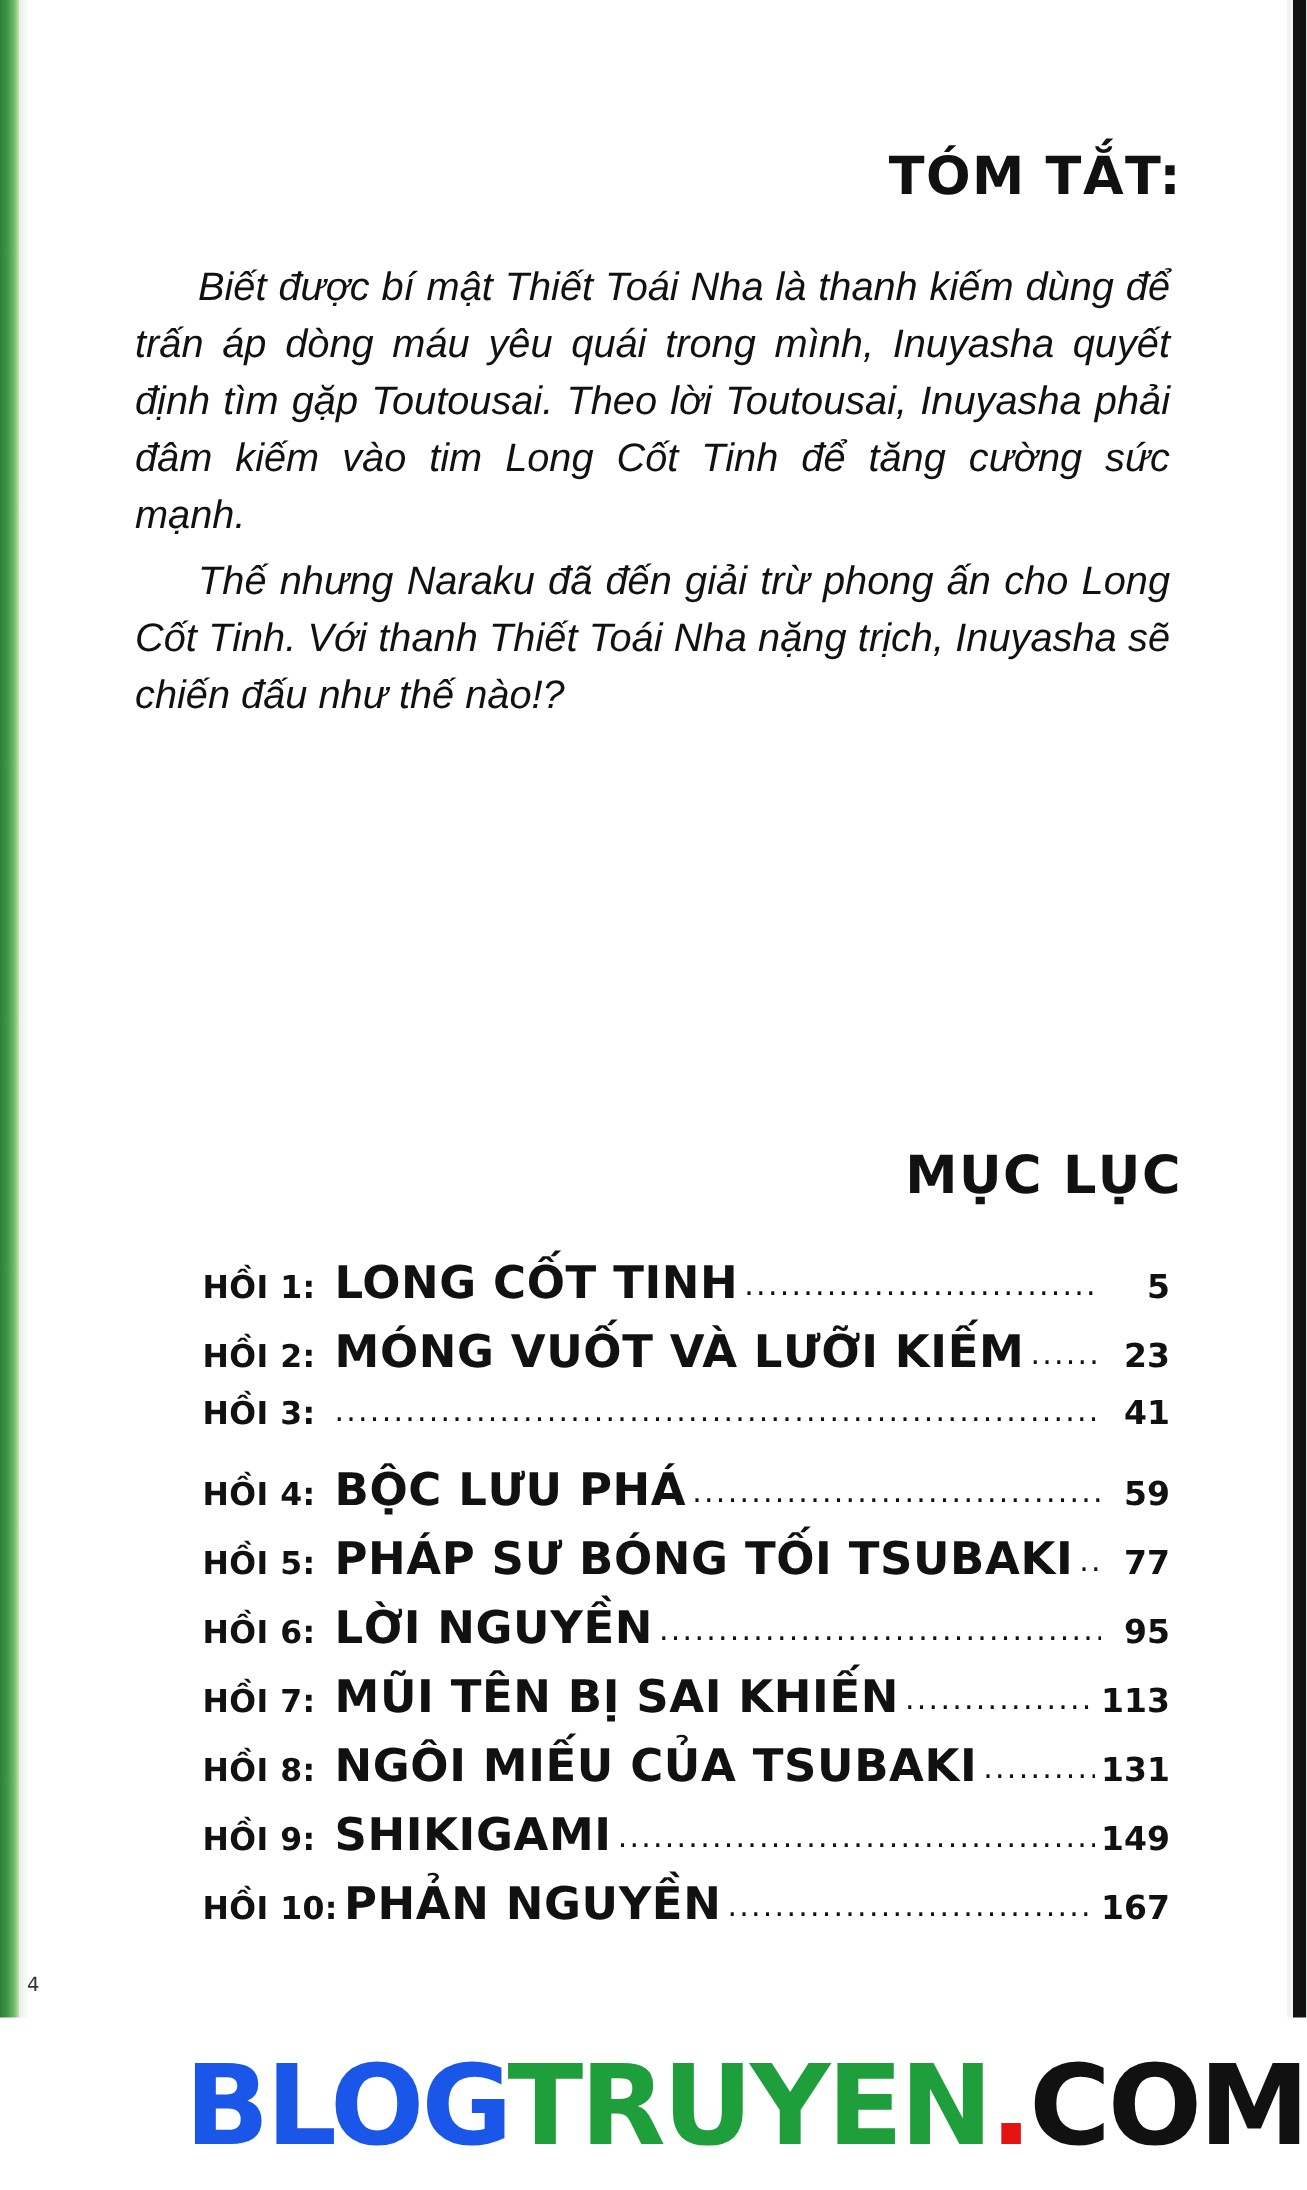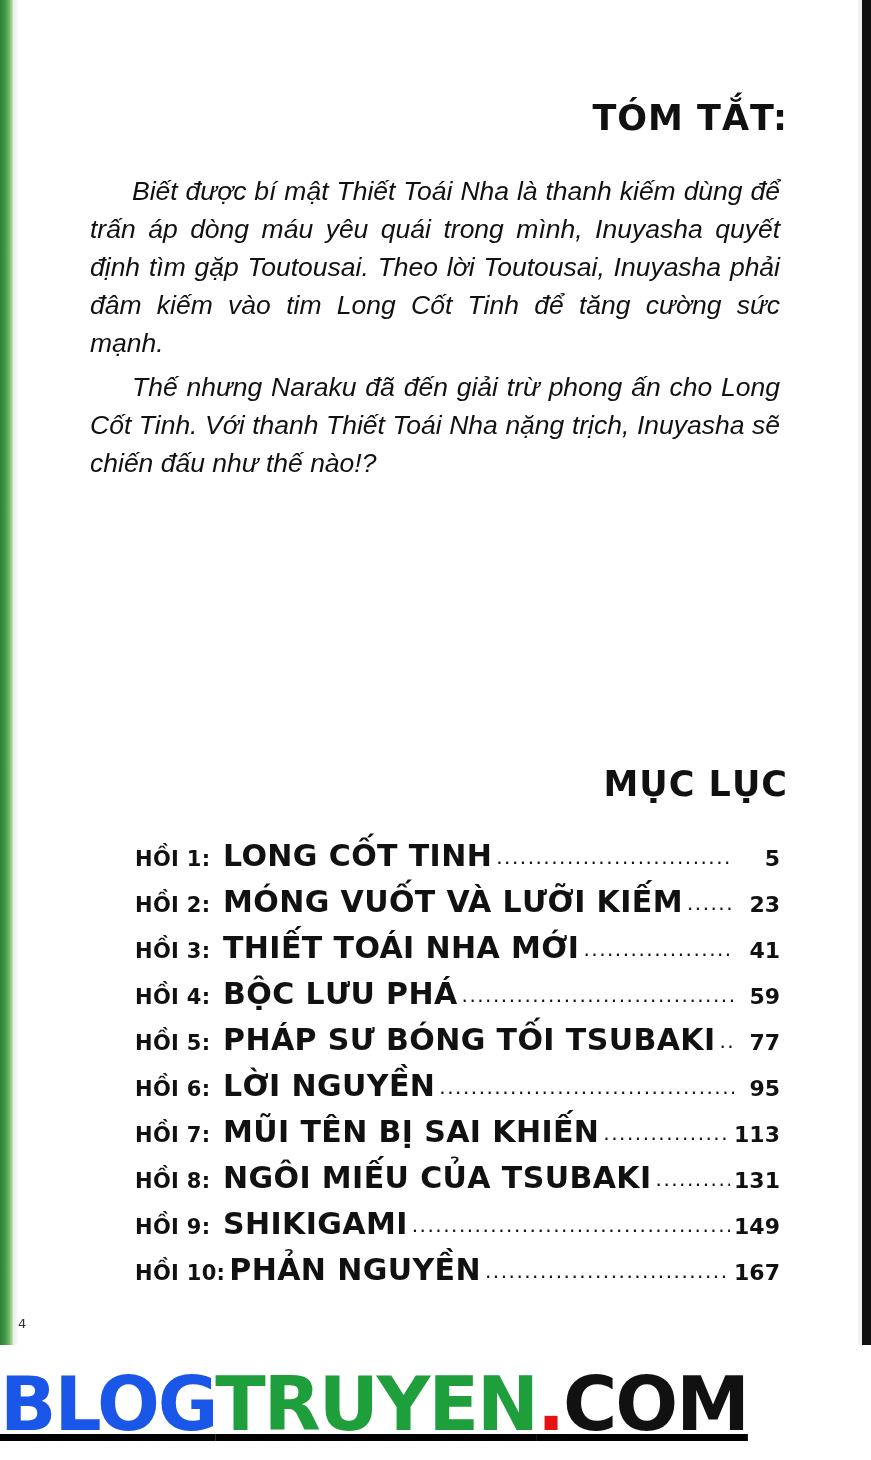--- a/index.html
+++ b/index.html
@@ -157,22 +157,21 @@
   
   .watermark {
     position: absolute;
     left: 0;
     top: 1348px;
     width: 871px;
     height: 112px;
     background: #ffffff;
     display: flex;
     align-items: center;
-    justify-content: flex-start;
-    text-decoration: underline;
+    justify-content: flex-end;
   }
   .wm-text {
     font-family: "DejaVu Sans", sans-serif;
     font-weight: bold;
     font-size: 74px;
     letter-spacing: -2px;
     line-height: 1;
     white-space: nowrap;
   }
   .wm-blog { color: #1a56e8; }
@@ -216,21 +215,20 @@
 
       <div class="toc-row">
         <span class="toc-chapter">HỒI 2:</span>
         <span class="toc-name">MÓNG VUỐT VÀ LƯỠI KIẾM</span>
         <span class="toc-dots">...............................................................................................</span>
         <span class="toc-page">23</span>
       </div>
 
       <div class="toc-row">
         <span class="toc-chapter">HỒI 3:</span>
-        <span class="toc-name">THIẾT TOÁI NHA MỚI</span>
         <span class="toc-dots">...............................................................................................</span>
         <span class="toc-page">41</span>
       </div>
 
       <div class="toc-row">
         <span class="toc-chapter">HỒI 4:</span>
         <span class="toc-name">BỘC LƯU PHÁ</span>
         <span class="toc-dots">...............................................................................................</span>
         <span class="toc-page">59</span>
       </div>

